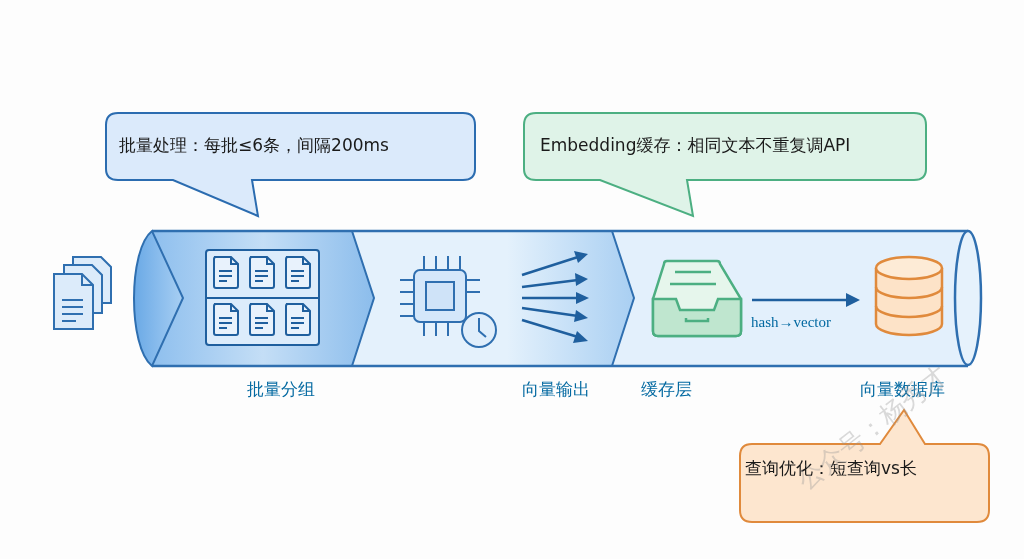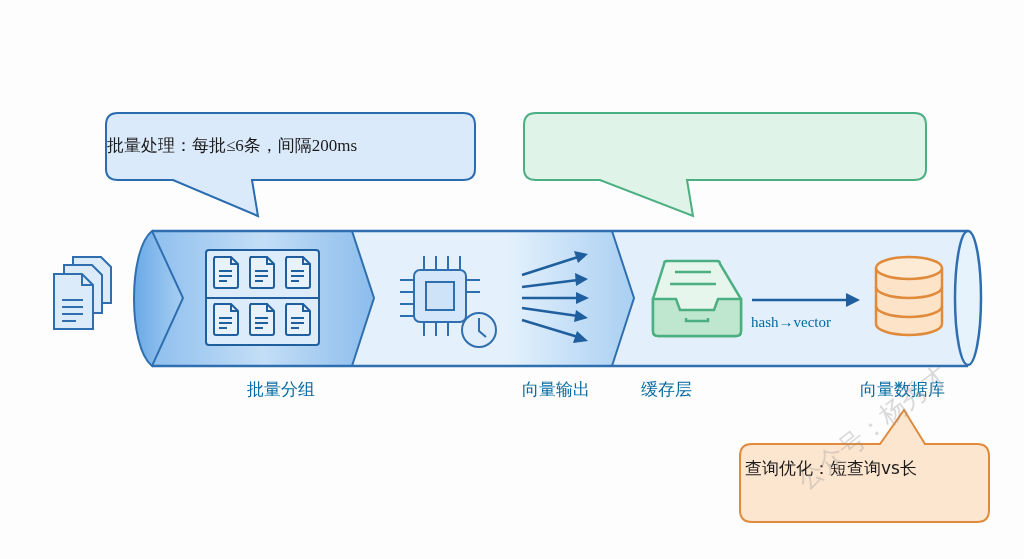--- a/index.html
+++ b/index.html
@@ -185,21 +185,22 @@
   <g>
     <path d="M536,113 L914,113 Q926,113 926,125 L926,169 Q926,180 914,180 L687,180 L693,216 L600,180 L536,180 Q524,180 524,169 L524,125 Q524,113 536,113 Z" fill="#dff3e8" stroke="#4caf82" stroke-width="2"></path>
   </g>
 
   <g>
     <path d="M752,444 L880,444 L904,410 L925,444 L977,444 Q989,444 989,456 L989,510 Q989,522 977,522 L752,522 Q740,522 740,510 L740,456 Q740,444 752,444 Z" fill="#fde6cf" stroke="#e08a3c" stroke-width="2"></path>
   </g>
 </svg>
 
   
-  <div class="bubble-text" style="left:107px; top:134px;font-family:Liberation Serif, serif;">批量处理：每批≤6条，间隔200ms</div>
+  <div class="bubble-text" style="left:119px; top:134px;">批量处理：每批≤6条，间隔200ms</div>
+  <div class="bubble-text" style="left:540px; top:134px;">Embedding缓存：相同文本不重复调API</div>
   <div class="bubble-text multi" style="left:745px; top:456px; width:240px;">
     <div>查询优化：短查询vs长</div>
   </div>
 
   
   <div class="lbl" style="left:222px; top:378px;margin-left:25px;">批量分组</div>
   <div class="lbl" style="left:522px; top:378px;">向量输出</div>
   <div class="lbl" style="left:641px; top:378px;">缓存层</div>
   <div class="lbl" style="left:860px; top:378px;">向量数据库</div>
 

